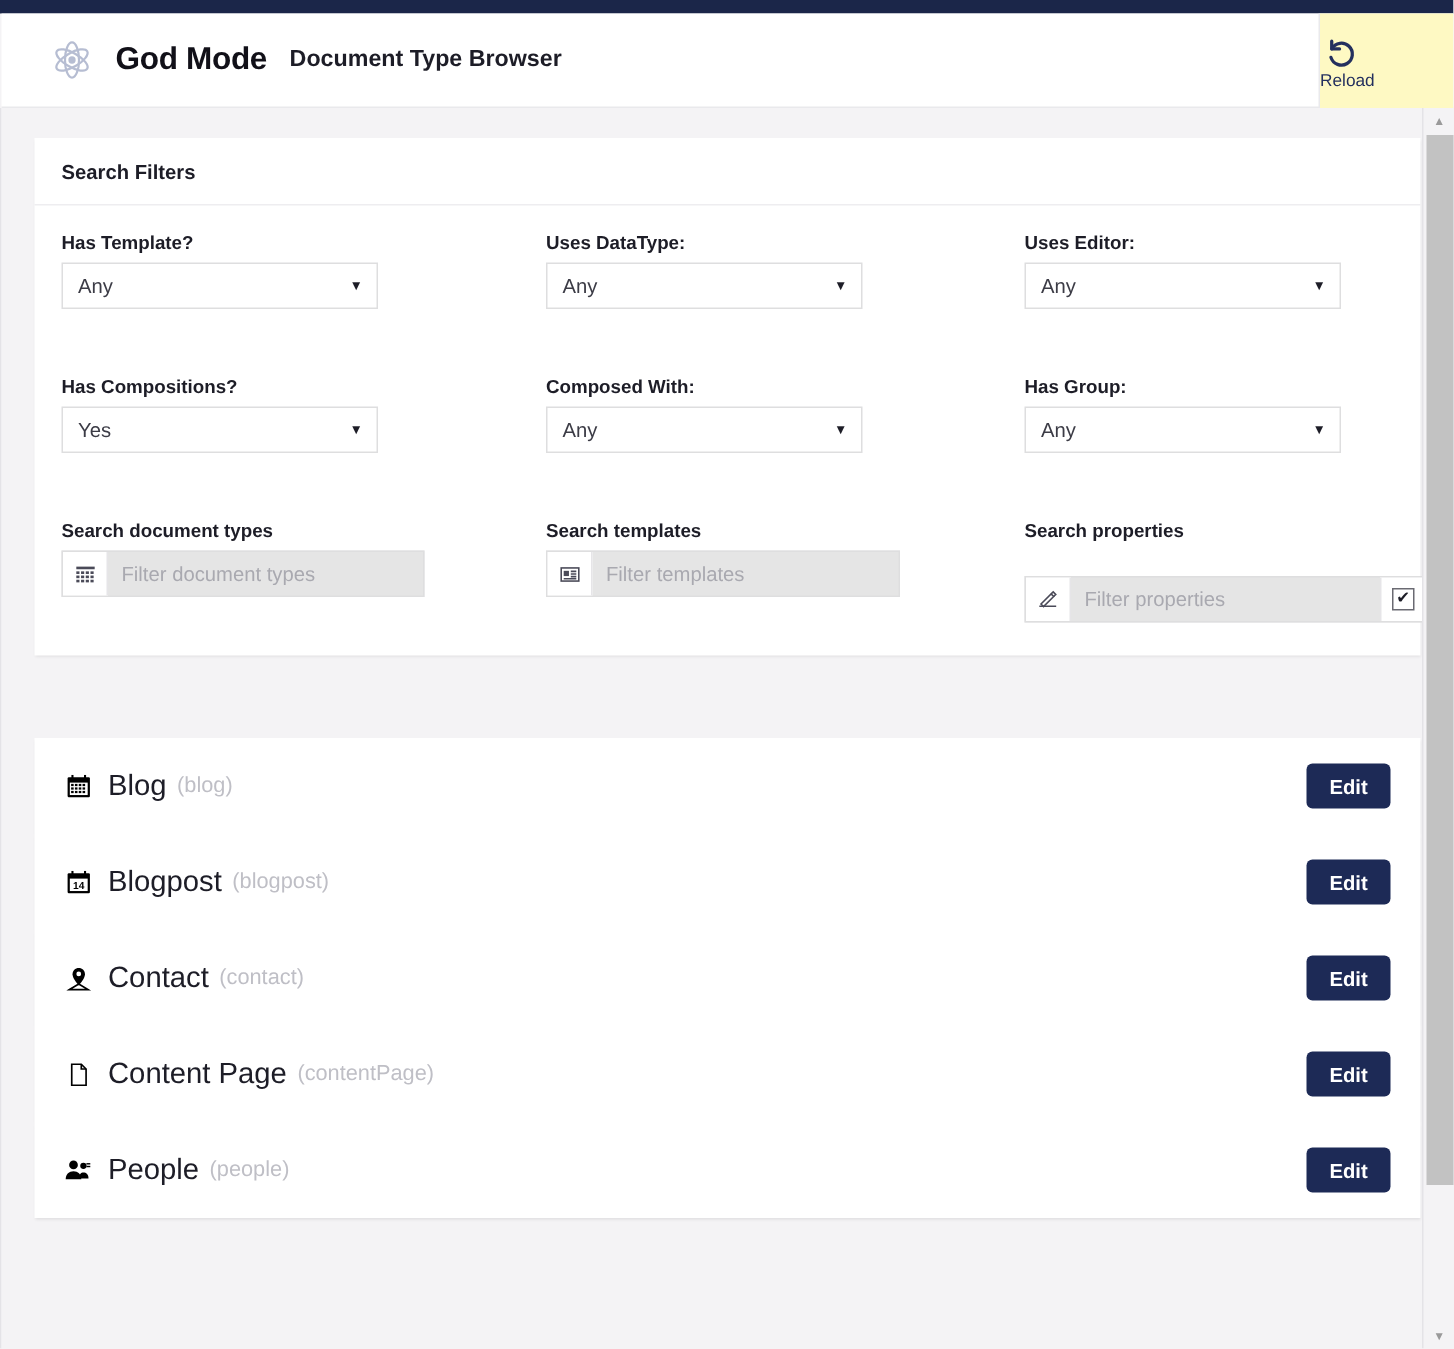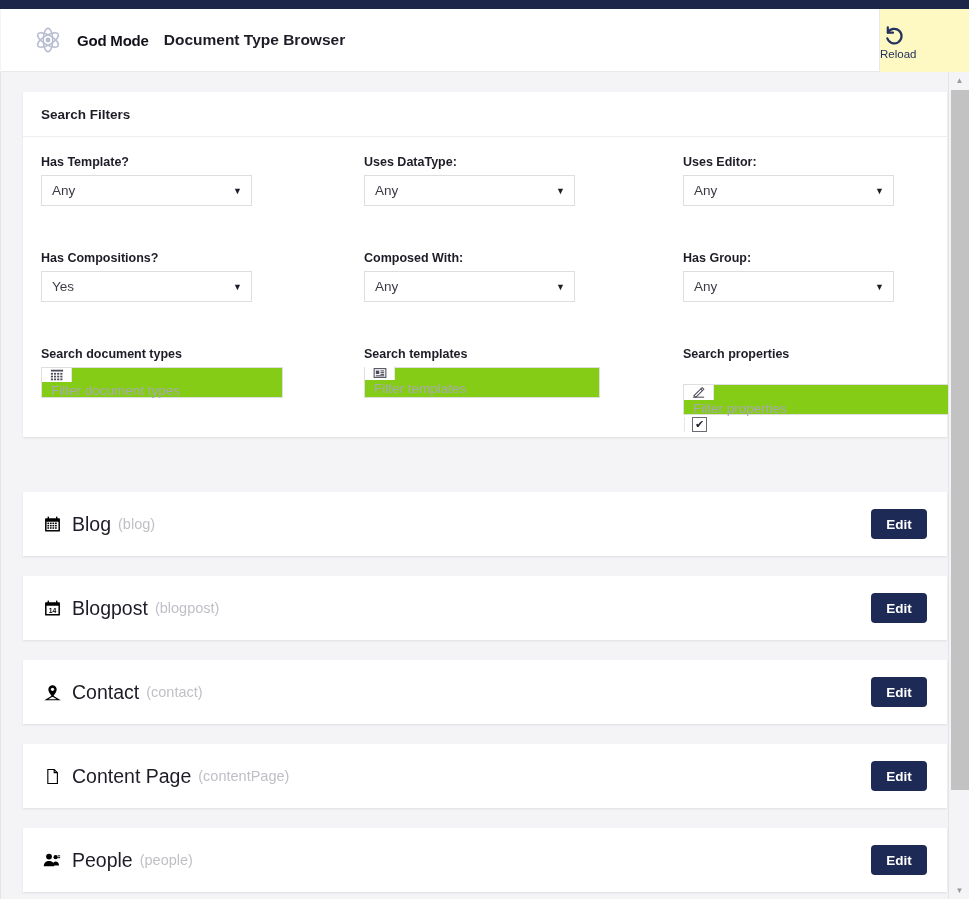--- a/index.html
+++ b/index.html
@@ -32,21 +32,21 @@
     display: flex; align-items: center;
   }
   .brand-logo {
     margin-left: 28px;
     width: 38px; height: 38px;
     display: flex; align-items: center; justify-content: center;
     color: #b6bdd2;
   }
   .brand-title {
     margin-left: 10px;
-    font-size: 15px; font-weight: bold;
+    font-size: 21px; font-weight: bold;
     color: #111018; letter-spacing: -0.2px;
   }
   .brand-sub {
     margin-left: 15px;
     font-size: 15.5px; font-weight: bold;
     color: #1d1d27;
   }
   .header-sep {
     position: absolute; right: 89px; top: 0;
     width: 1px; height: 63px; background: #e9e9ec;
@@ -125,22 +125,21 @@
   .select-caret {
     position: absolute; right: 9px; top: 50%;
     transform: translateY(-50%);
     font-size: 9px; color: #1d1d27; line-height: 1;
   }
 
   .input-wrap {
     display: flex; align-items: stretch;
     height: 31px;
     border: 1px solid #dededf;
-    background: #84cc16;
-    flex-direction: column;
+    background: #e5e5e5;
   }
   .input-icon {
     width: 30px;
     border-right: 1px solid #e6e5e8;
     display: flex; align-items: center; justify-content: center;
     color: #4a4a58;
     background: #fff;
   }
   .input-field {
     border: 0; outline: 0;
@@ -172,21 +171,20 @@
 
   
   .dt-list {
     position: absolute; left: 22px; top: 420px;
     width: 924px;
   }
   .dt-card {
     position: relative;
     background: #ffffff;
     height: 64px;
-    margin-bottom: 20px;
     box-shadow: 0 1px 2px rgba(0,0,0,0.09);
     display: flex; align-items: center;
   }
   .dt-icon {
     margin-left: 20px;
     width: 18px; height: 18px;
     display: flex; align-items: center; justify-content: center;
     color: #000000;
   }
   .dt-name {

